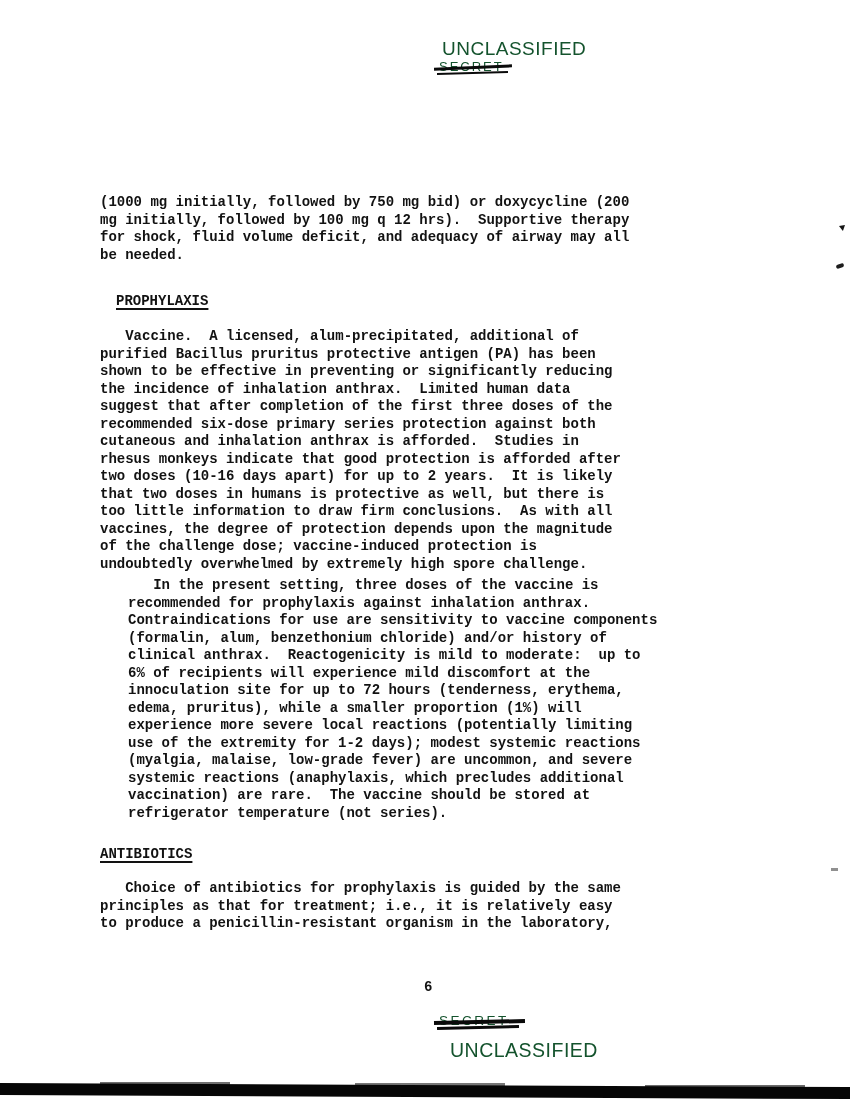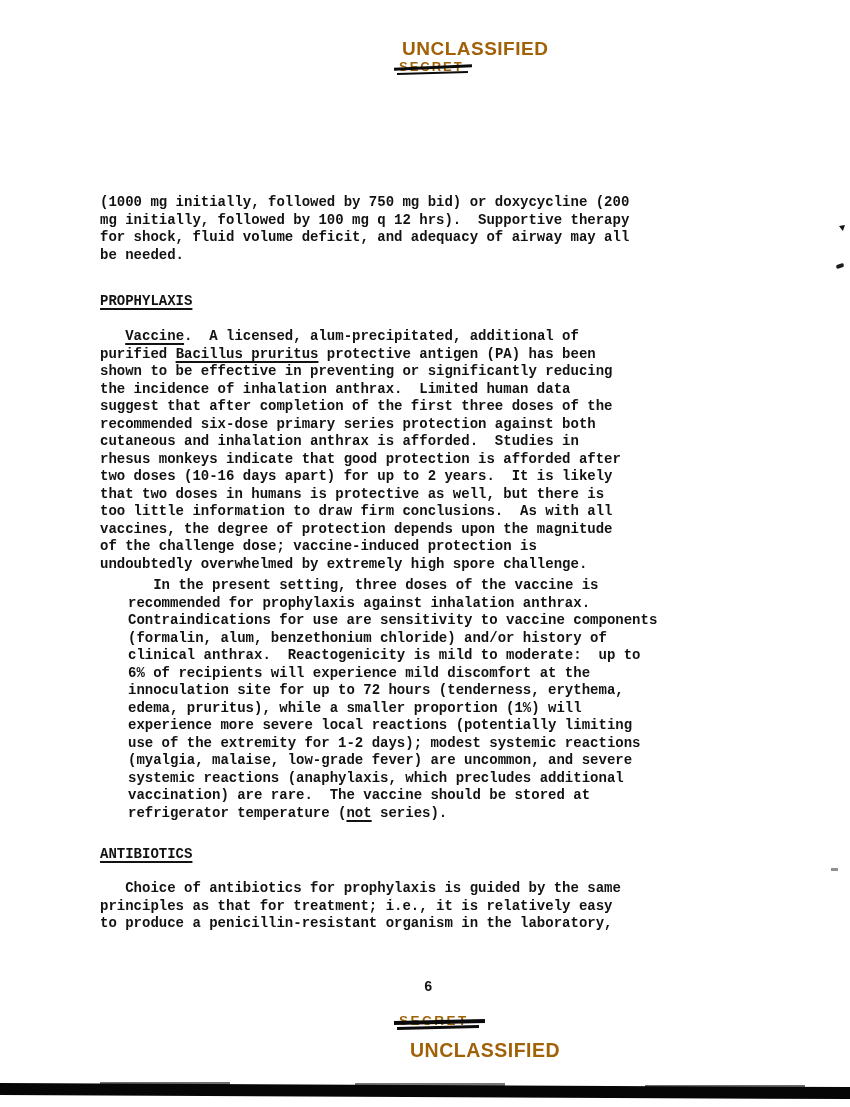--- a/index.html
+++ b/index.html
@@ -9,23 +9,23 @@
   }
   .abs { position:absolute; }
   .mono {
     font-family:"Liberation Mono","DejaVu Sans Mono",monospace;
     font-weight:bold; font-size:14px; line-height:17.5px;
     color:#121212; white-space:pre-wrap; width:680px;
     letter-spacing:0;
   }
   .sans {
     font-family:"Liberation Sans","DejaVu Sans",sans-serif;
-    font-weight:bold; color:#a16207;
+    font-weight:normal; color:#14532d;margin-left:40px;
   }
-  .ul { text-decoration:underline; text-decoration-thickness:1.5px; text-underline-offset:2.5px; }
+  .ul { text-decoration-thickness:1.5px; text-underline-offset:2.5px; }
   .heading { text-decoration:underline; text-decoration-thickness:1.6px; text-underline-offset:3px; }
 
   .banner-top { left:402px; top:38px; font-size:19px; letter-spacing:0.5px; }
   .banner-bottom { left:410px; top:1039px; font-size:19.5px; letter-spacing:0.5px; }
 
   .secret-stamp { font-size:13px; letter-spacing:2px; }
   .secret-top { left:399px; top:59px; }
   .secret-bottom { left:399px; top:1013px; font-size:13.5px; letter-spacing:2.5px; }
   .secret-stamp .txt { position:relative; z-index:1; }
   .strike-mid {
@@ -33,21 +33,21 @@
     background:#0a0a0a; transform:rotate(-2.5deg); z-index:2;
   }
   .strike-low {
     position:absolute; left:-2px; right:-4px; bottom:0; height:2px;
     background:#0a0a0a; transform:rotate(-1.5deg); z-index:2;
   }
   .secret-bottom .strike-mid { height:4px; right:-16px; transform:rotate(-1.2deg); }
   .secret-bottom .strike-low { height:2.5px; right:-10px; }
 
   .para-intro { left:100px; top:194px; }
-  .heading-prophylaxis { left:100px; top:293px; }
+  .heading-prophylaxis { left:116px; top:293px; }
   .para-vaccine { left:100px; top:328px; }
   .para-present { left:100px; top:577px;margin-left:28px; }
   .heading-antibiotics { left:100px; top:846px; }
   .para-choice { left:100px; top:880px; }
   .page-number { left:424px; top:979px; width:auto; }
 
   .speck-a { left:839px; top:225px; width:6px; height:6px; background:#151515;
              clip-path:polygon(0 15%, 100% 0, 65% 100%); }
   .speck-b { left:836px; top:264px; width:8px; height:4px; background:#1d1d1d;
              border-radius:2px; transform:rotate(-18deg); }

